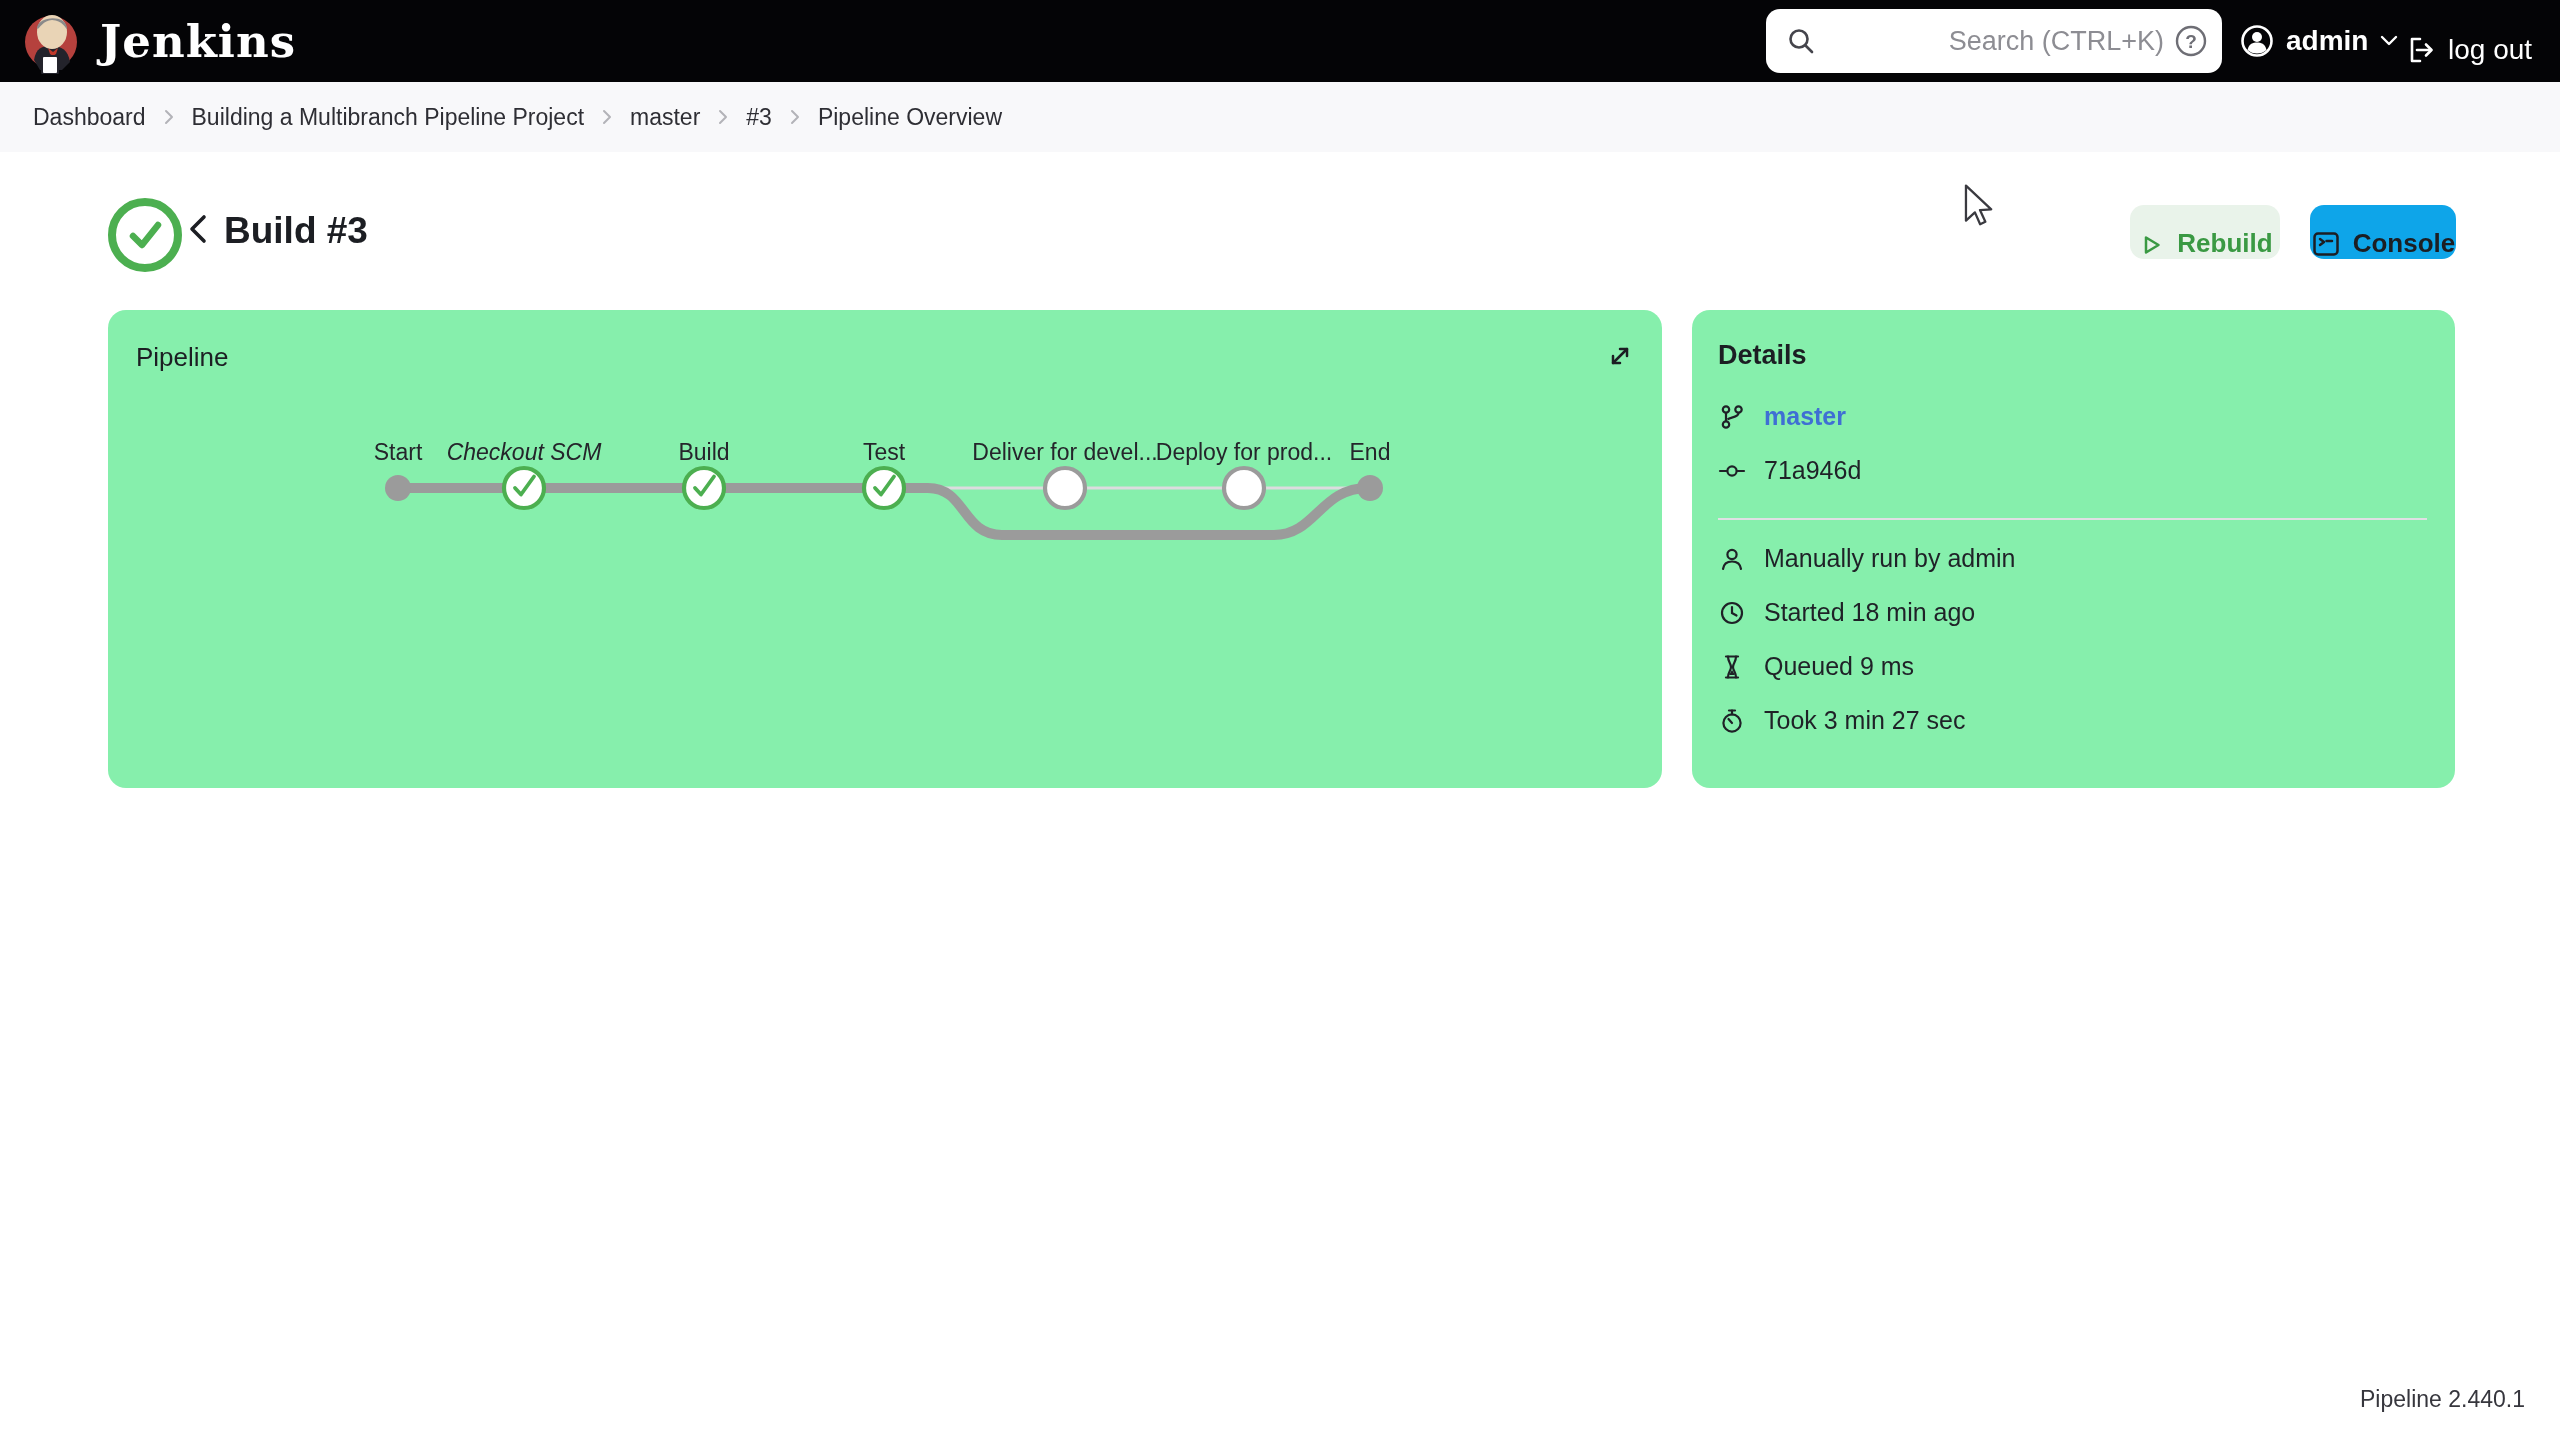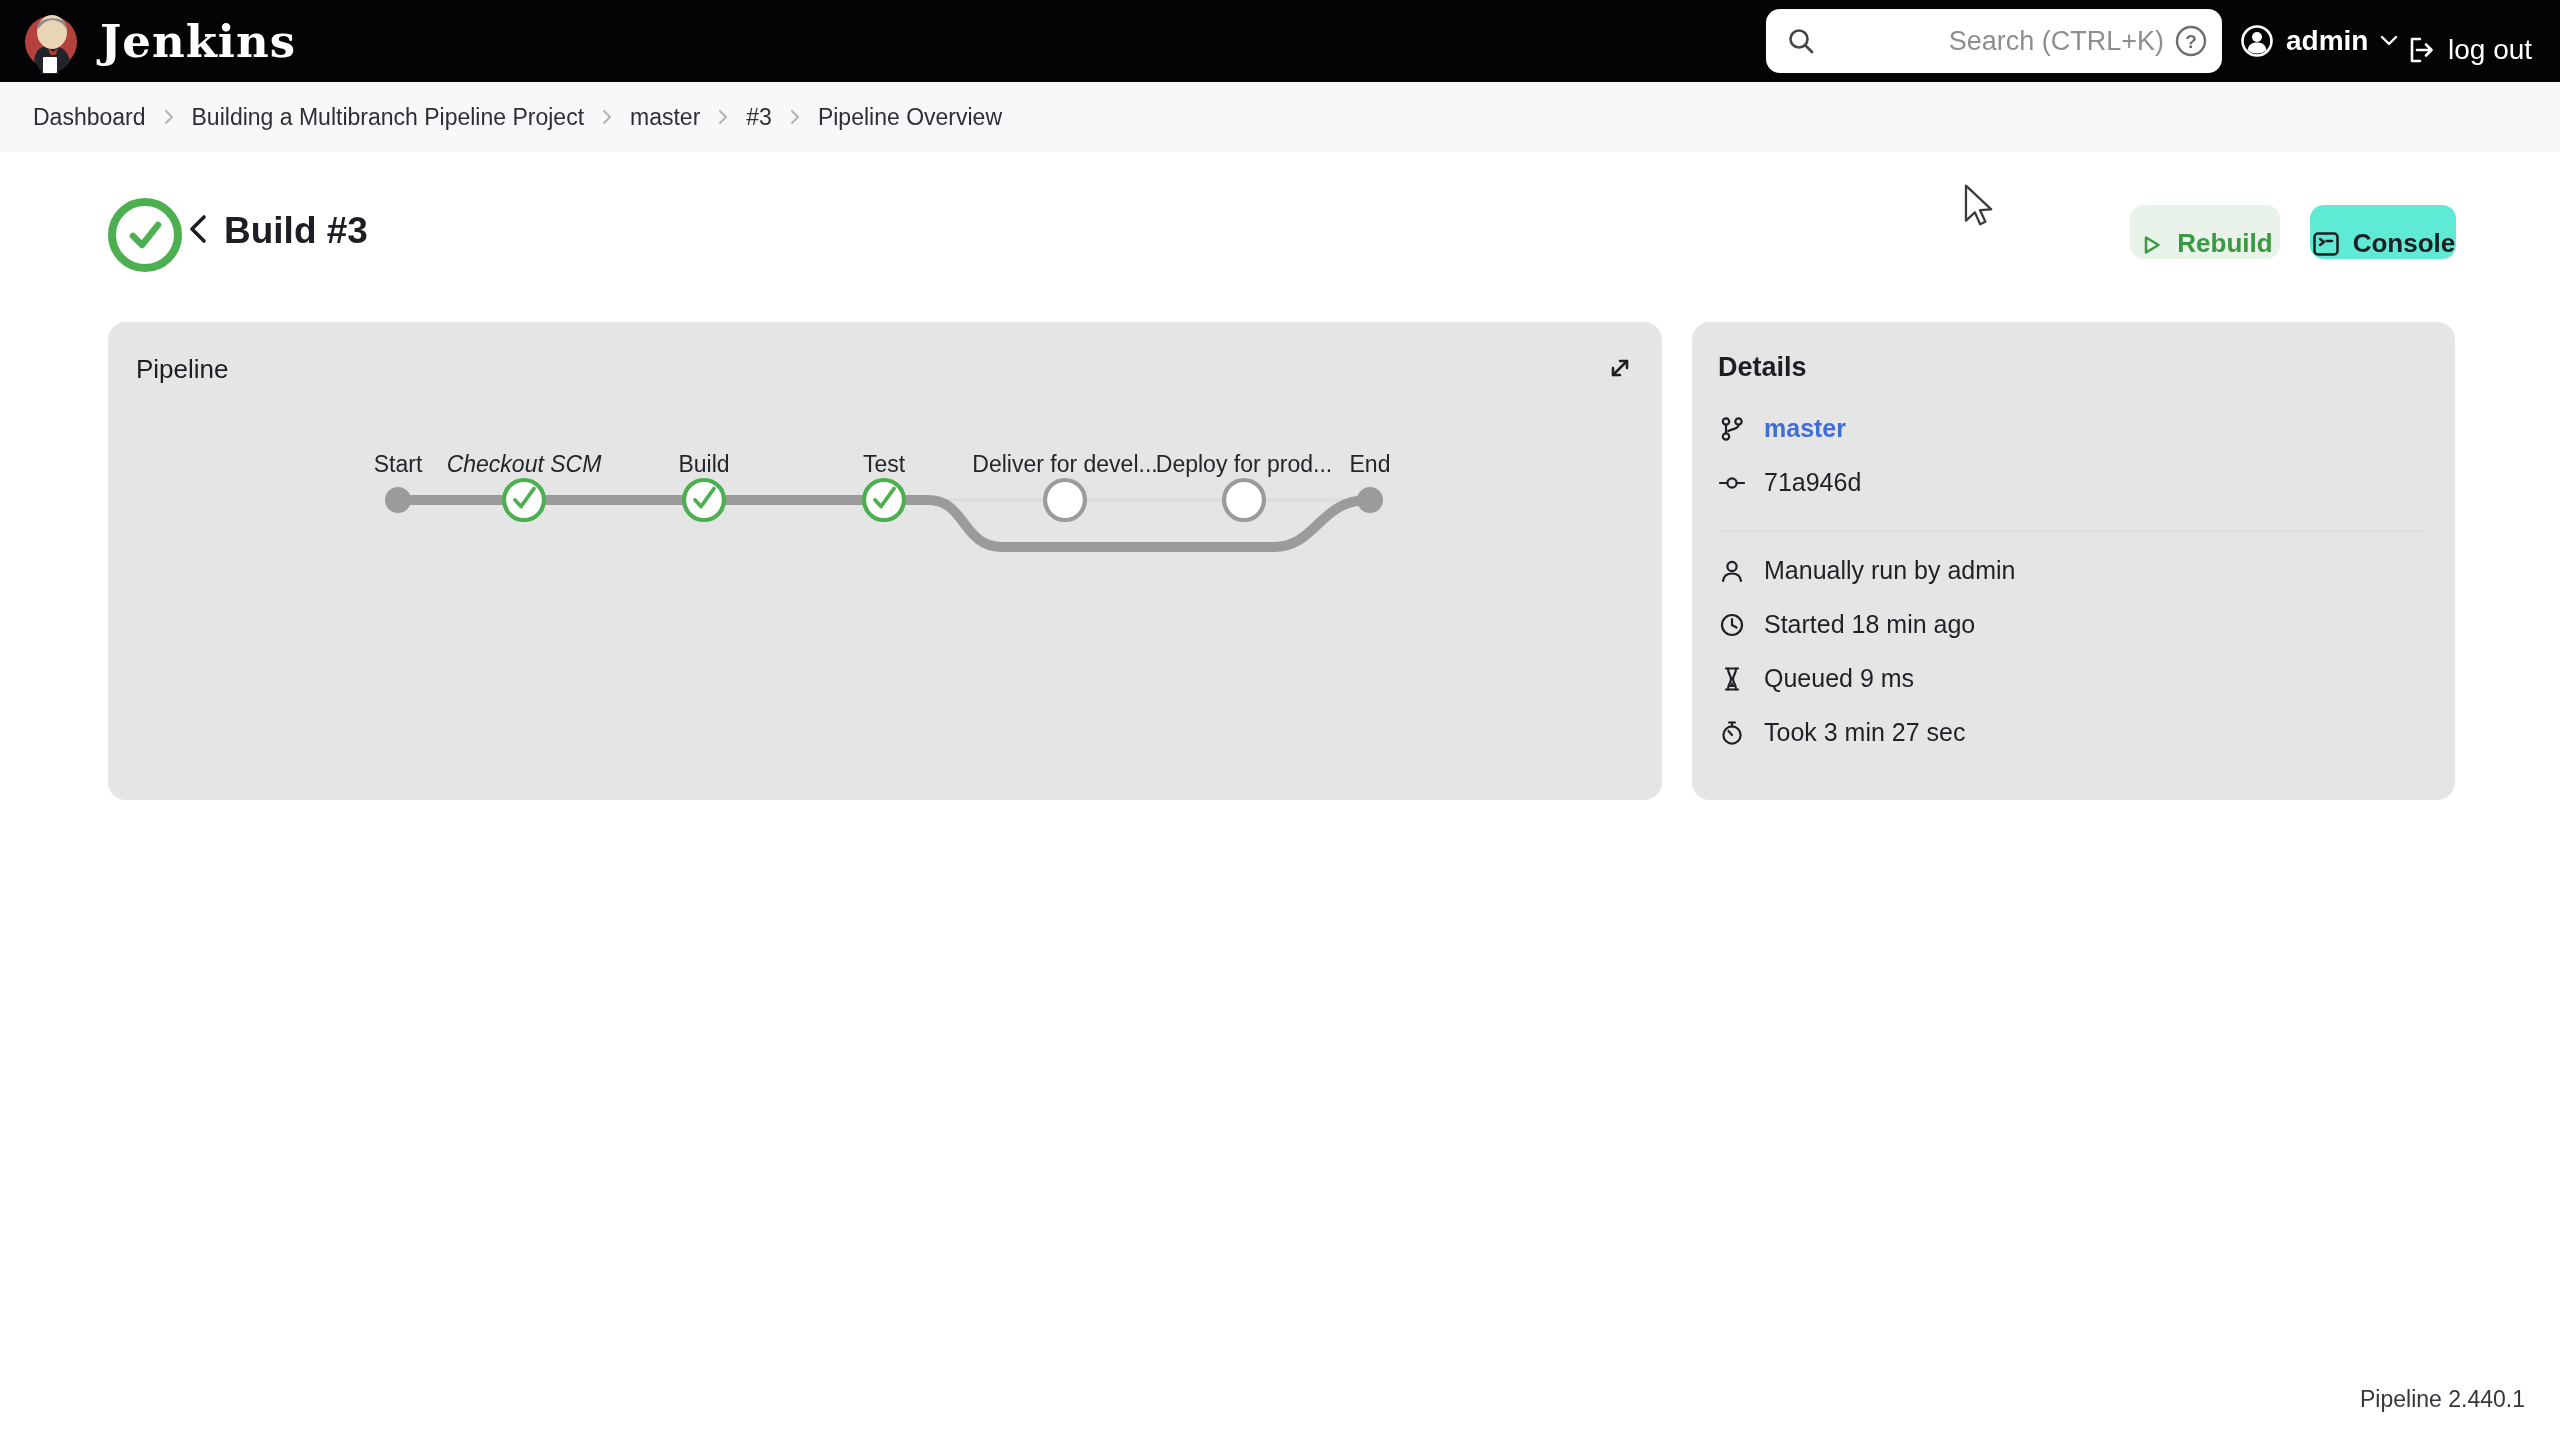--- a/index.html
+++ b/index.html
@@ -27,23 +27,23 @@
   .crumb { font-size:23px; color:#2e2e34; cursor:pointer; white-space:nowrap; }
   .crumb-sep { display:flex; align-items:center; }
   
   .status-circle { position:absolute; left:108px; top:198px; width:74px; height:74px; border-radius:50%;
                    border:8px solid #4caf50; background:#fff; display:flex; align-items:center; justify-content:center; }
   .back-chev { position:absolute; left:186px; top:212px; cursor:pointer; }
   .page-title { position:absolute; left:224px; top:210px; font-size:37px; font-weight:700; color:#1c1e23; }
   .btn { position:absolute; top:205px; height:54px; border-radius:14px; display:flex; align-items:flex-end;
          justify-content:center; gap:12px; font-size:26px; font-weight:600; cursor:pointer; }
   .btn-rebuild { left:2130px; width:150px; background:#e9f3ea; color:#3a9943; }
-  .btn-console { left:2310px; width:146px; background:#5eead4; color:#1c1e23; }
-  
-  .card { position:absolute; top:322px; height:478px; background:#e5e5e5; border-radius:18px; }
+  .btn-console { left:2310px; width:146px; background:#0ea5e9; color:#1c1e23; }
+  
+  .card { position:absolute; top:310px; height:478px; background:#86efac; border-radius:18px; }
   .card-pipeline { left:108px; width:1554px; }
   .card-details  { left:1692px; width:763px; }
   .card-title { position:absolute; left:28px; top:32px; font-size:26px; font-weight:500; color:#1c1e23; }
   .expand-btn { position:absolute; right:26px; top:30px; width:32px; height:32px; cursor:pointer;
                 display:flex; align-items:center; justify-content:center; }
   .graph-svg { position:absolute; left:0; top:118px; }
   .graph-svg text { font-family:"Liberation Sans",sans-serif; font-size:23px; fill:#25252b; }
   .lbl-italic { font-style:italic; }
   
   .d-title { position:absolute; left:26px; top:30px; font-size:27px; font-weight:700; color:#1c1e23; }

